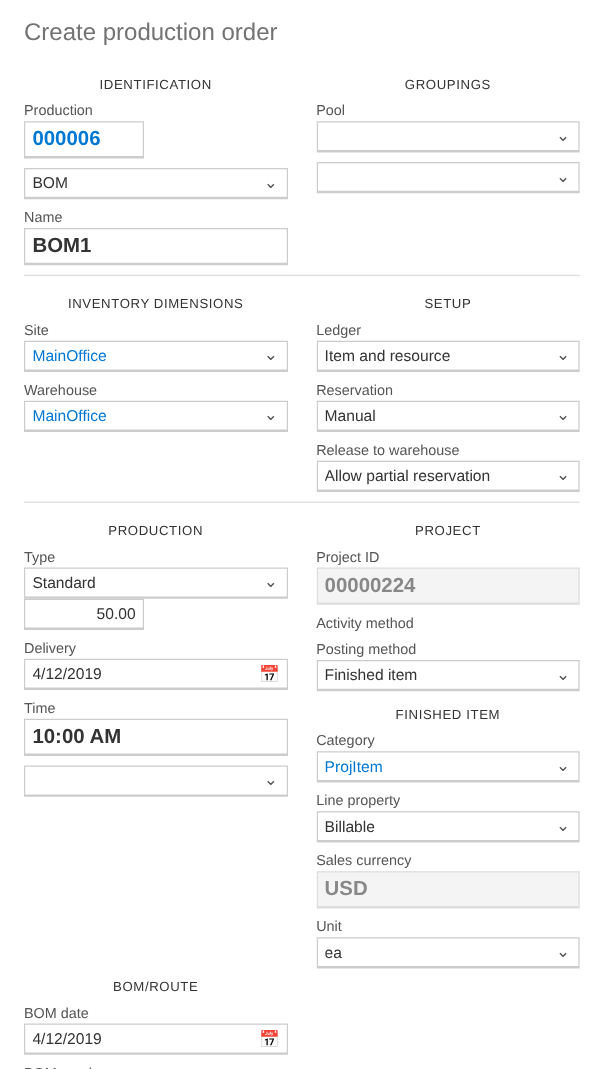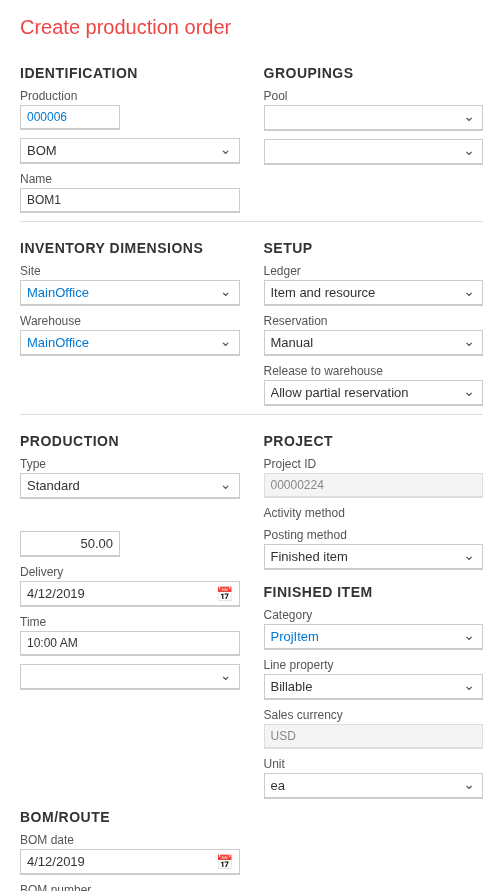--- a/index.html
+++ b/index.html
@@ -8,52 +8,54 @@
       font-size: 13px;
       background: #fff;
       color: #333;
       width: 503px;
       min-height: 891px;
       padding: 16px 20px;
     }
     h1 {
       font-size: 20px;
       font-weight: 300;
-      color: #ef4444;
+      color: #737373;
       margin-bottom: 16px;
     }
     .form-layout {
       display: grid;
       grid-template-columns: 1fr 1fr;
       gap: 0 24px;
     }
     .section-header {
-      font-size: 14px;
-      font-weight: 700;
+      font-size: 11px;
+      font-weight: 400;
       color: #333;
       letter-spacing: 0.5px;
       text-transform: uppercase;
       margin-bottom: 6px;
       margin-top: 10px;
+      text-align: center;
     }
     .field-label {
       font-size: 12px;
       color: #555;
       margin-bottom: 2px;
       margin-top: 8px;
     }
     .text-input {
       width: 100%;
       border: 1px solid #ccc;
       border-bottom: 2px solid #ccc;
       padding: 4px 6px;
-      font-size: 12px;
-      color: #333;
-      background: #fff;
-      outline: none;
+      font-size: 17px;
+      color: #333;
+      background: #fff;
+      outline: none;
+      font-weight: bold;
     }
     .text-input.blue-text {
       color: #0078d4;
     }
     .text-input.disabled {
       background: #f4f4f4;
       color: #888;
       border-color: #ddd;
     }
     .select-input {
@@ -116,21 +118,20 @@
     }
     .quantity-input {
       width: 100%;
       border: 1px solid #ccc;
       border-bottom: 2px solid #ccc;
       padding: 4px 6px;
       font-size: 13px;
       color: #333;
       text-align: right;
       outline: none;
-      margin-top: 32px;
     }
   </style>
 </head>
 <body>
 
 <h1>Create production order</h1>
 
 <div class="form-layout">
 
   <div class="col-left">

